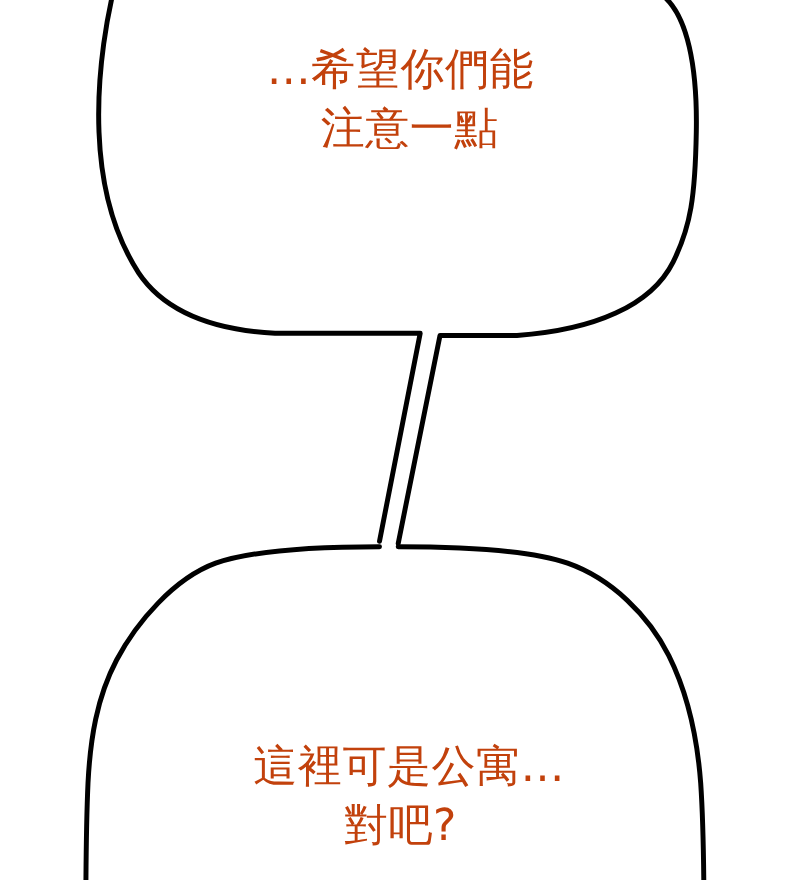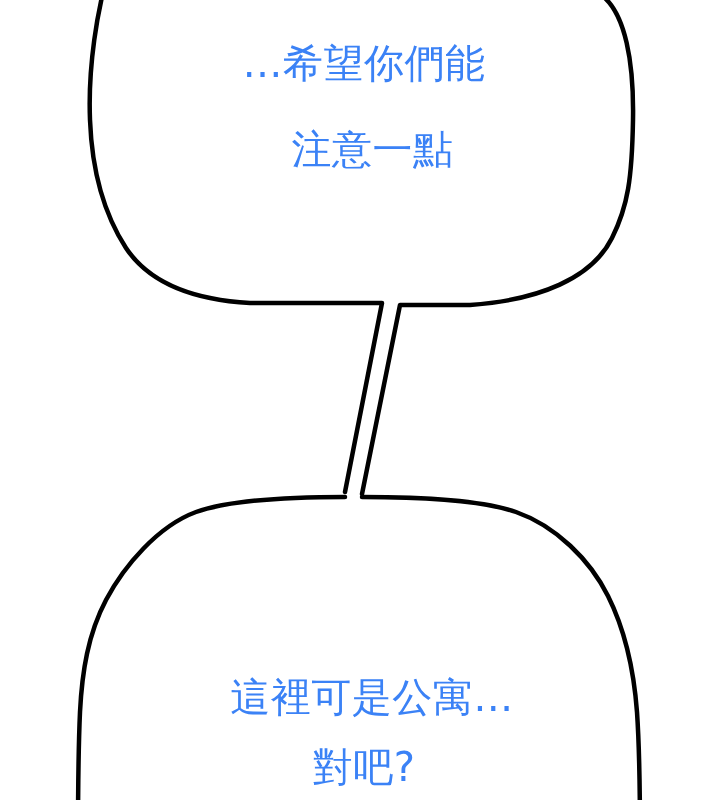--- a/index.html
+++ b/index.html
@@ -19,45 +19,45 @@
     position: absolute;
     left: 0;
     top: 0;
     width: 720px;
     height: 800px;
     display: block;
   }
   .bubble-text {
     position: absolute;
     text-align: center;
-    color: #3b82f6;
+    color: #c2410c;
     font-family: "DejaVu Sans", "Liberation Sans", sans-serif;
     font-weight: 400;
     letter-spacing: 0.5px;
     white-space: nowrap;
     user-select: none;
   }
   #upper-text {
     left: 0;
     right: 0;
     top: 36px;
     font-size: 40px;
     line-height: 54px;
   }
   #upper-text .line-1 { padding-left: 8px; }
-  #upper-text .line-2 { padding-left: 25px; margin-top: 32px; }
+  #upper-text .line-2 { padding-left: 25px; }
   #lower-text {
     left: 0;
     right: 0;
     top: 670px;
     font-size: 40px;
     line-height: 54px;
   }
   #lower-text .line-1 { padding-left: 24px; }
-  #lower-text .line-2 { padding-left: 8px; margin-top: 16px; }
+  #lower-text .line-2 { padding-left: 8px; }
   .tline { display: block; }
 </style>
 </head>
 <body>
 
 <div id="panel">
 
   <svg id="bubble-art" viewBox="0 0 720 800" xmlns="http://www.w3.org/2000/svg" aria-hidden="true">
 
     <path d="M 112 -40

